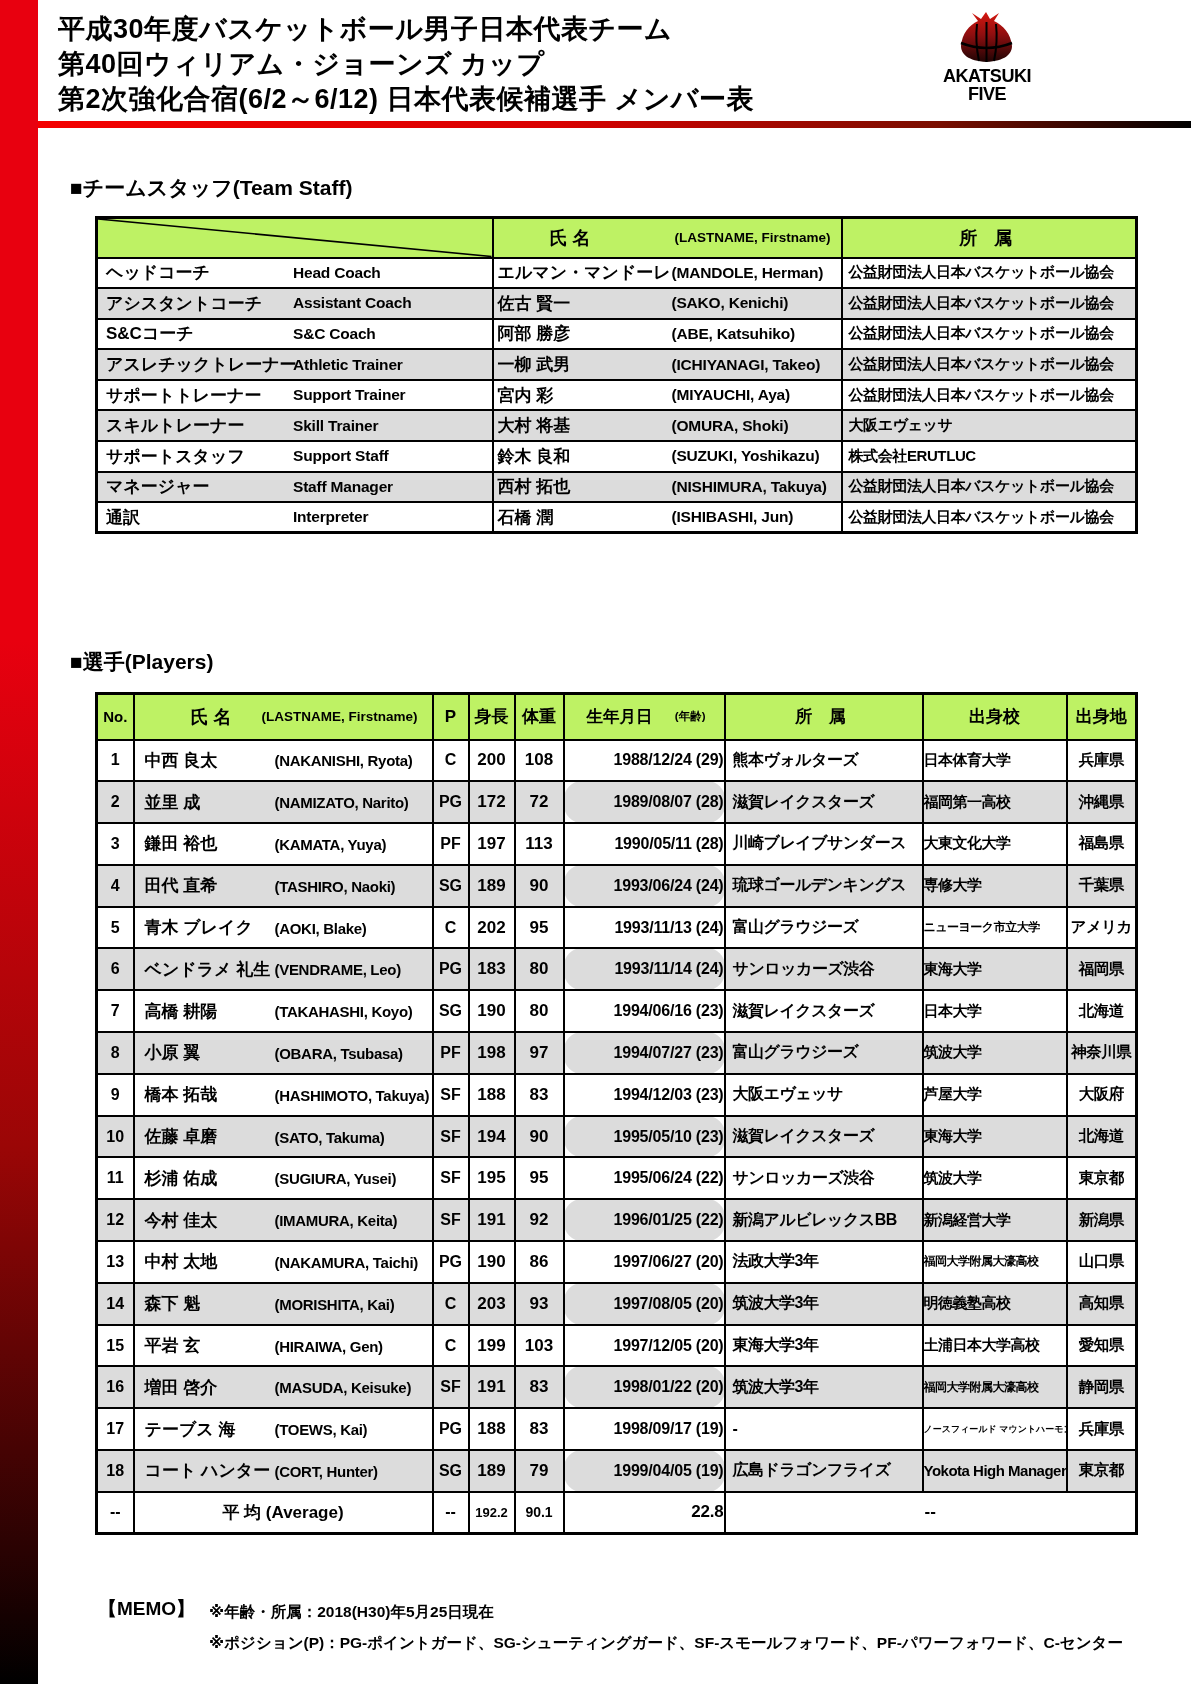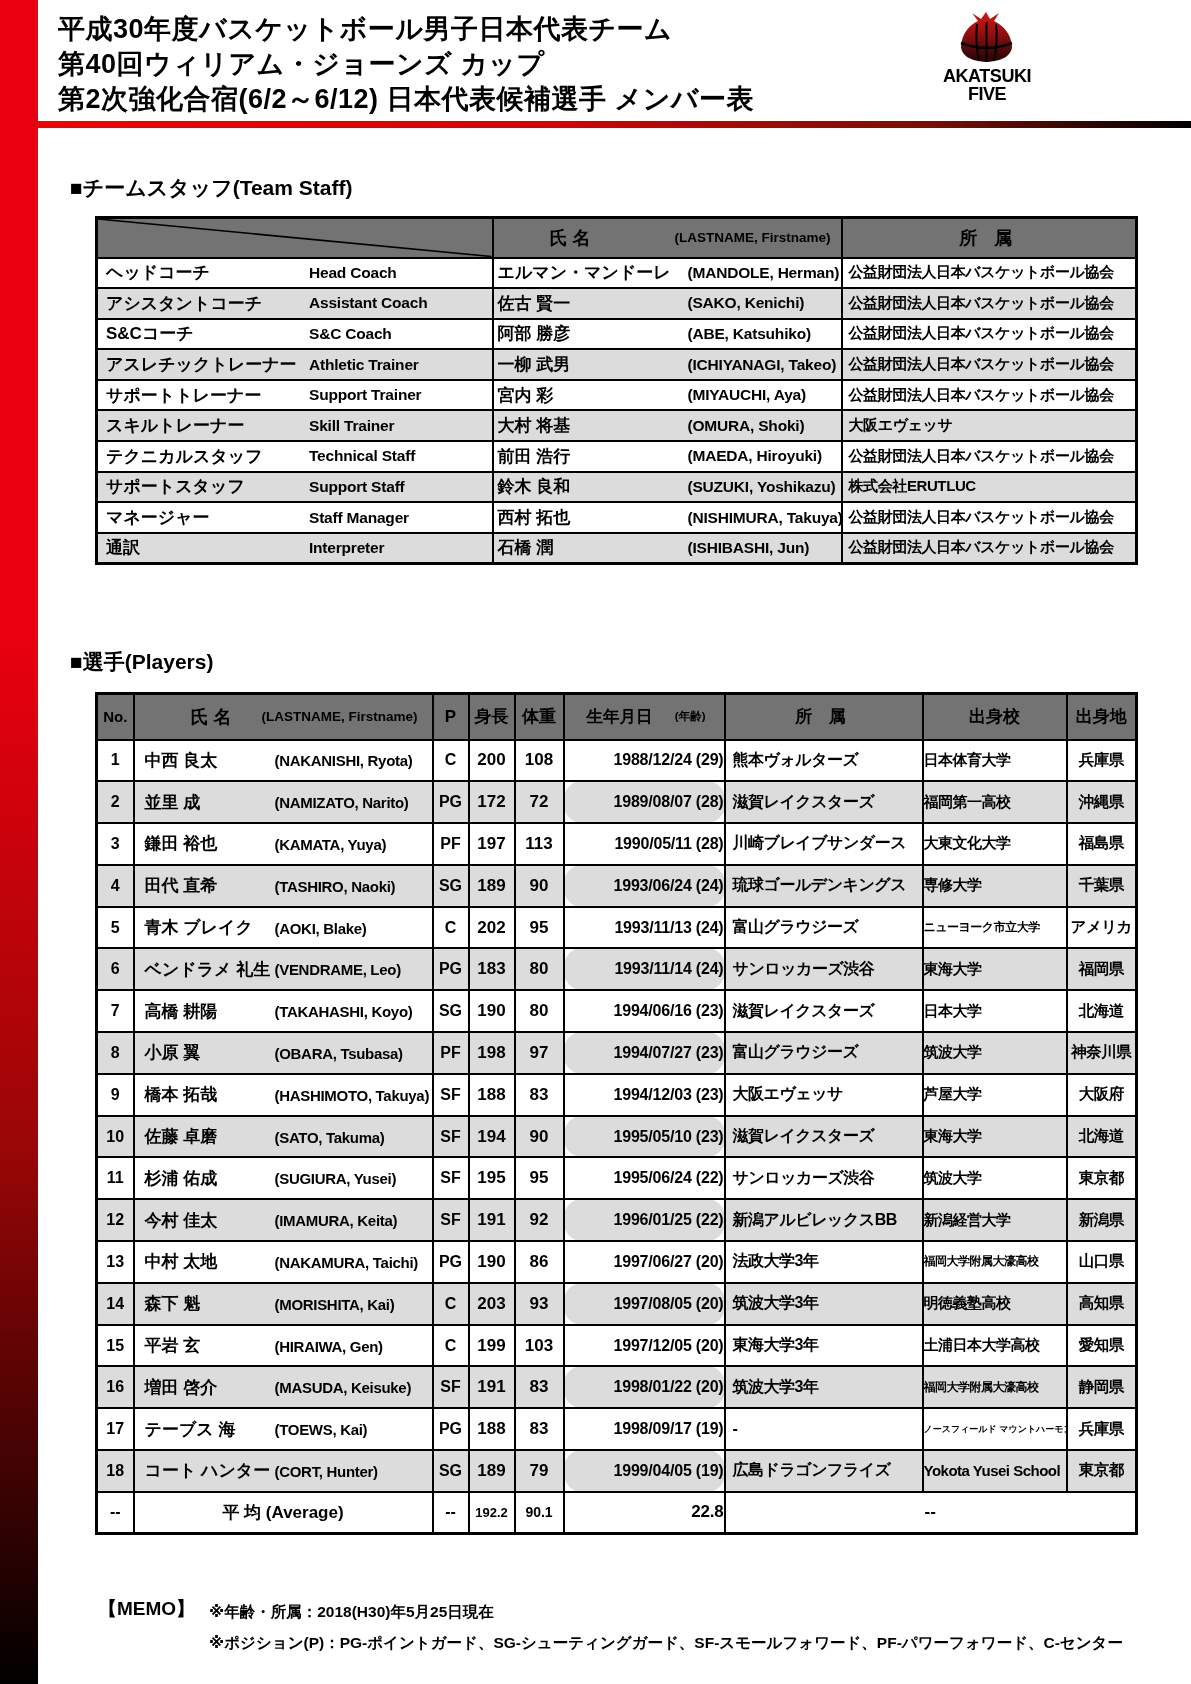--- a/index.html
+++ b/index.html
@@ -25,36 +25,36 @@
   .header-rule {
     position:absolute; left:38px; top:121px; width:1153px; height:7px;
     background:linear-gradient(to right,#f40000 0%,#d90000 45%,#7a0e00 78%,#000 100%);
   }
   .section-heading { position:absolute; font-size:21px; white-space:nowrap; }
   #staff-heading { left:70px; top:174px; }
   #players-heading { left:70px; top:648px; }
 
   table { border-collapse:collapse; position:absolute; table-layout:fixed; background:#fff; }
   th, td { border:2px solid #000; overflow:hidden; white-space:nowrap; vertical-align:middle; }
-  thead th { background:#737373; }
+  thead th { background:#bef264; }
   tbody tr:nth-child(even) td { background:#dcdcdc; }
 
   
   .staff-table { left:95px; top:216px; width:1040px; border:3px solid #000; }
   .staff-table th { height:40px; }
   .staff-table td { height:30.6px; position:relative; }
   .diag-cell { position:relative; padding:0; }
   .diag-cell svg { position:absolute; left:0; top:0; width:100%; height:100%; display:block; }
   .hwrap { display:flex; justify-content:space-between; align-items:center; }
   .staff-table .name-h .hwrap { padding:0 10px 0 56px; }
   .staff-table .name-h .jp { font-size:18px; }
   .staff-table .name-h .en { font-size:13.5px; }
   .staff-table .aff-h { text-align:center; font-size:18px; letter-spacing:6px; }
   .s-role .jp { margin-left:8px; font-size:17px; }
-  .s-role .en, .s-name .en { position:absolute; top:50%; transform:translateY(-50%); font-size:15.5px; letter-spacing:-0.2px;margin-left:16px; }
+  .s-role .en, .s-name .en { position:absolute; top:50%; transform:translateY(-50%); font-size:15.5px; letter-spacing:-0.2px; }
   .s-role .en { left:195px; }
   .s-name .jp { margin-left:4px; font-size:17px; }
   .s-name .en { left:178px; }
   .s-aff { padding-left:6px; font-size:15px; letter-spacing:-0.4px; }
 
   
   .players-table { left:95px; top:692px; width:1040px; border:3px solid #000; }
   .players-table thead th { height:46px; font-size:17px; }
   .players-table .no-h { font-size:15px; }
   .players-table .name-h .hwrap { padding:0 14px 0 56px; }
@@ -168,25 +168,20 @@
       </tr>
       <tr>
         <td class="s-role"><span class="jp">サポートトレーナー</span><span class="en">Support Trainer</span></td>
         <td class="s-name"><span class="jp">宮内 彩</span><span class="en">(MIYAUCHI, Aya)</span></td>
         <td class="s-aff">公益財団法人日本バスケットボール協会</td>
       </tr>
       <tr>
         <td class="s-role"><span class="jp">スキルトレーナー</span><span class="en">Skill Trainer</span></td>
         <td class="s-name"><span class="jp">大村 将基</span><span class="en">(OMURA, Shoki)</span></td>
         <td class="s-aff">大阪エヴェッサ</td>
-      </tr>
-      <tr>
-        <td class="s-role"><span class="jp">テクニカルスタッフ</span><span class="en">Technical Staff</span></td>
-        <td class="s-name"><span class="jp">前田 浩行</span><span class="en">(MAEDA, Hiroyuki)</span></td>
-        <td class="s-aff">公益財団法人日本バスケットボール協会</td>
       </tr>
       <tr>
         <td class="s-role"><span class="jp">サポートスタッフ</span><span class="en">Support Staff</span></td>
         <td class="s-name"><span class="jp">鈴木 良和</span><span class="en">(SUZUKI, Yoshikazu)</span></td>
         <td class="s-aff">株式会社ERUTLUC</td>
       </tr>
       <tr>
         <td class="s-role"><span class="jp">マネージャー</span><span class="en">Staff Manager</span></td>
         <td class="s-name"><span class="jp">西村 拓也</span><span class="en">(NISHIMURA, Takuya)</span></td>
         <td class="s-aff">公益財団法人日本バスケットボール協会</td>
@@ -425,21 +420,21 @@
         <td class="c-home">兵庫県</td>
       </tr>
       <tr>
         <td class="c-no">18</td>
         <td class="c-name"><span class="jp">コート ハンター</span><span class="en">(CORT, Hunter)</span></td>
         <td class="c-pos">SG</td>
         <td class="c-h">189</td>
         <td class="c-w">79</td>
         <td class="c-bd">1999/04/05 (19)</td>
         <td class="c-aff">広島ドラゴンフライズ</td>
-        <td class="c-school ">Yokota Yusei School</td>
+        <td class="c-school ">Yokota High Manager</td>
         <td class="c-home">東京都</td>
       </tr>
       <tr class="avg-row">
         <td class="c-no">--</td>
         <td class="avg-label">平 均 (Average)</td>
         <td class="c-pos">--</td>
         <td class="c-h avg-h">192.2</td>
         <td class="c-w avg-w">90.1</td>
         <td class="c-bd avg-age">22.8</td>
         <td class="c-merged" colspan="3">--</td>

